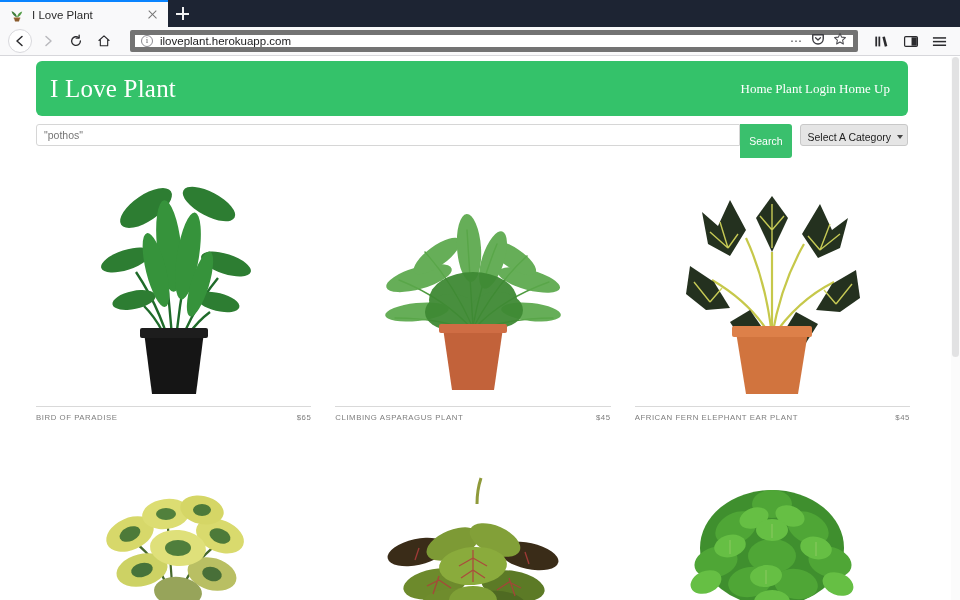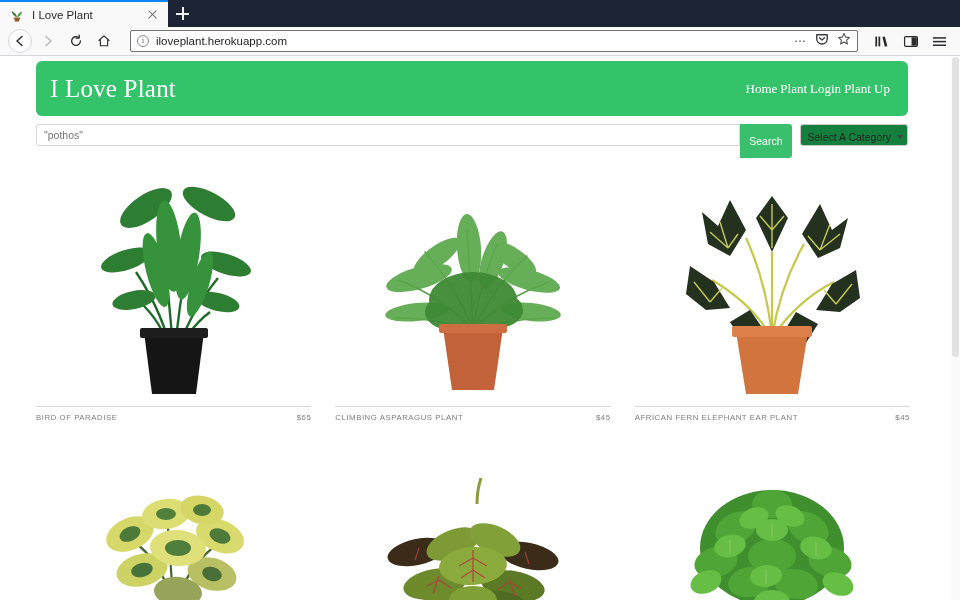--- a/index.html
+++ b/index.html
@@ -56,21 +56,21 @@
   .nav-back-circle {
     position: absolute; left: 1px; top: 0px;
     width: 24px; height: 24px; border-radius: 50%;
     border: 1px solid #d8d8dc; background: #fff;
   }
   .arrow-svg { position: absolute; left: 6px; top: 5px; }
   .navsep { width: 3px; }
 
   #urlbar {
     flex: 1; height: 22px; background: #ffffff;
-    border: 1px solid #737373; border-radius: 2px;
+    border: 5px solid #737373; border-radius: 2px;
     margin: 0 6px 0 8px; display: flex; align-items: center;
     padding: 0 4px 0 6px; position: relative;
   }
   .info-icon {
     width: 12px; height: 12px; border: 1.2px solid #8c8c92;
     border-radius: 50%; flex: none; position: relative; margin-right: 7px;
   }
   .info-icon::before {
     content: "i"; position: absolute; left: 0; right: 0; top: -1.5px;
     text-align: center; font-size: 9px; font-family: "Liberation Serif", serif;
@@ -119,21 +119,21 @@
     height: 22px; outline: none;
   }
   .search-btn {
     background: #3ac06d; color: #fff; border: none;
     font-size: 10.5px; padding: 0 9px; border-radius: 0 3px 3px 0;
     font-family: "Liberation Sans", sans-serif; cursor: pointer; height: 34px;
   }
   .category-select {
     margin-left: 8px; height: 22px; min-width: 88px;
     border: 1px solid #c8c8c8; border-radius: 3px;
-    background: #15803d; font-size: 10.5px; color: #222;
+    background: #e5e5e5; font-size: 10.5px; color: #222;
     display: flex; align-items: center; padding: 4px 4px 0 7px; gap: 6px; justify-content: center;
   }
   .caret {
     width: 0; height: 0; border-left: 3.5px solid transparent;
     border-right: 3.5px solid transparent; border-top: 4px solid #444;
   }
 
   .grid {
     margin: 14px 36px 0 36px;
     display: grid; grid-template-columns: repeat(3, 1fr); column-gap: 24px;
@@ -254,21 +254,21 @@
 
   <div id="page">
     <div id="content-inner">
 
       <div class="site-header">
         <div class="brand">I Love Plant</div>
         <nav class="site-nav">
           <a href="#">Home</a>
           <a href="#">Plant</a>
           <a href="#">Login</a>
-          <a href="#">Plant Up</a>
+          <a href="#">Home Up</a>
         </nav>
       </div>
 
       <div class="search-row">
         <input class="search-input" type="text" placeholder="&quot;pothos&quot;" style="">
         <button class="search-btn">Search</button>
         <div class="category-select">
           <span>Select A Category</span>
           <span class="caret"></span>
         </div>

